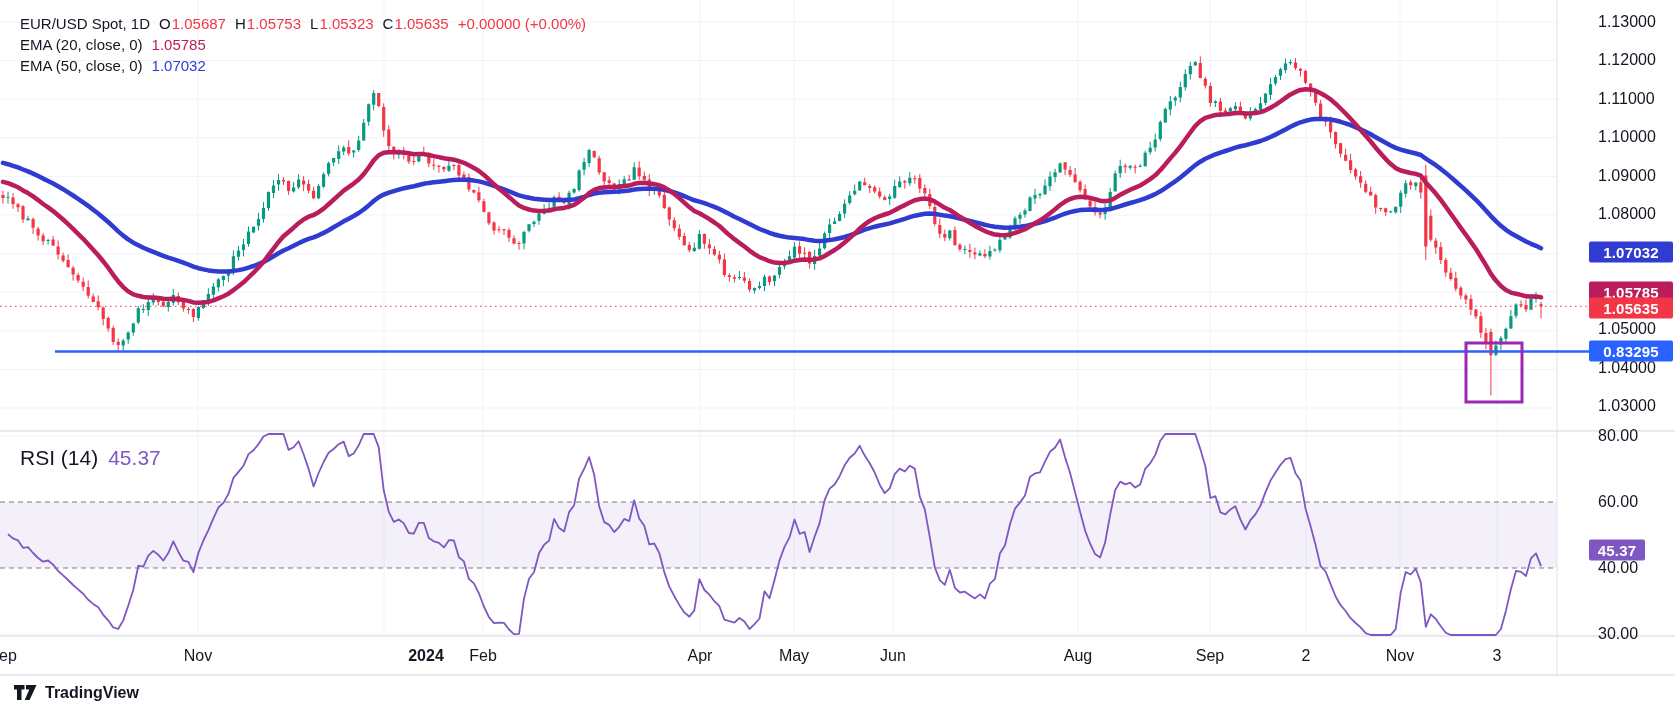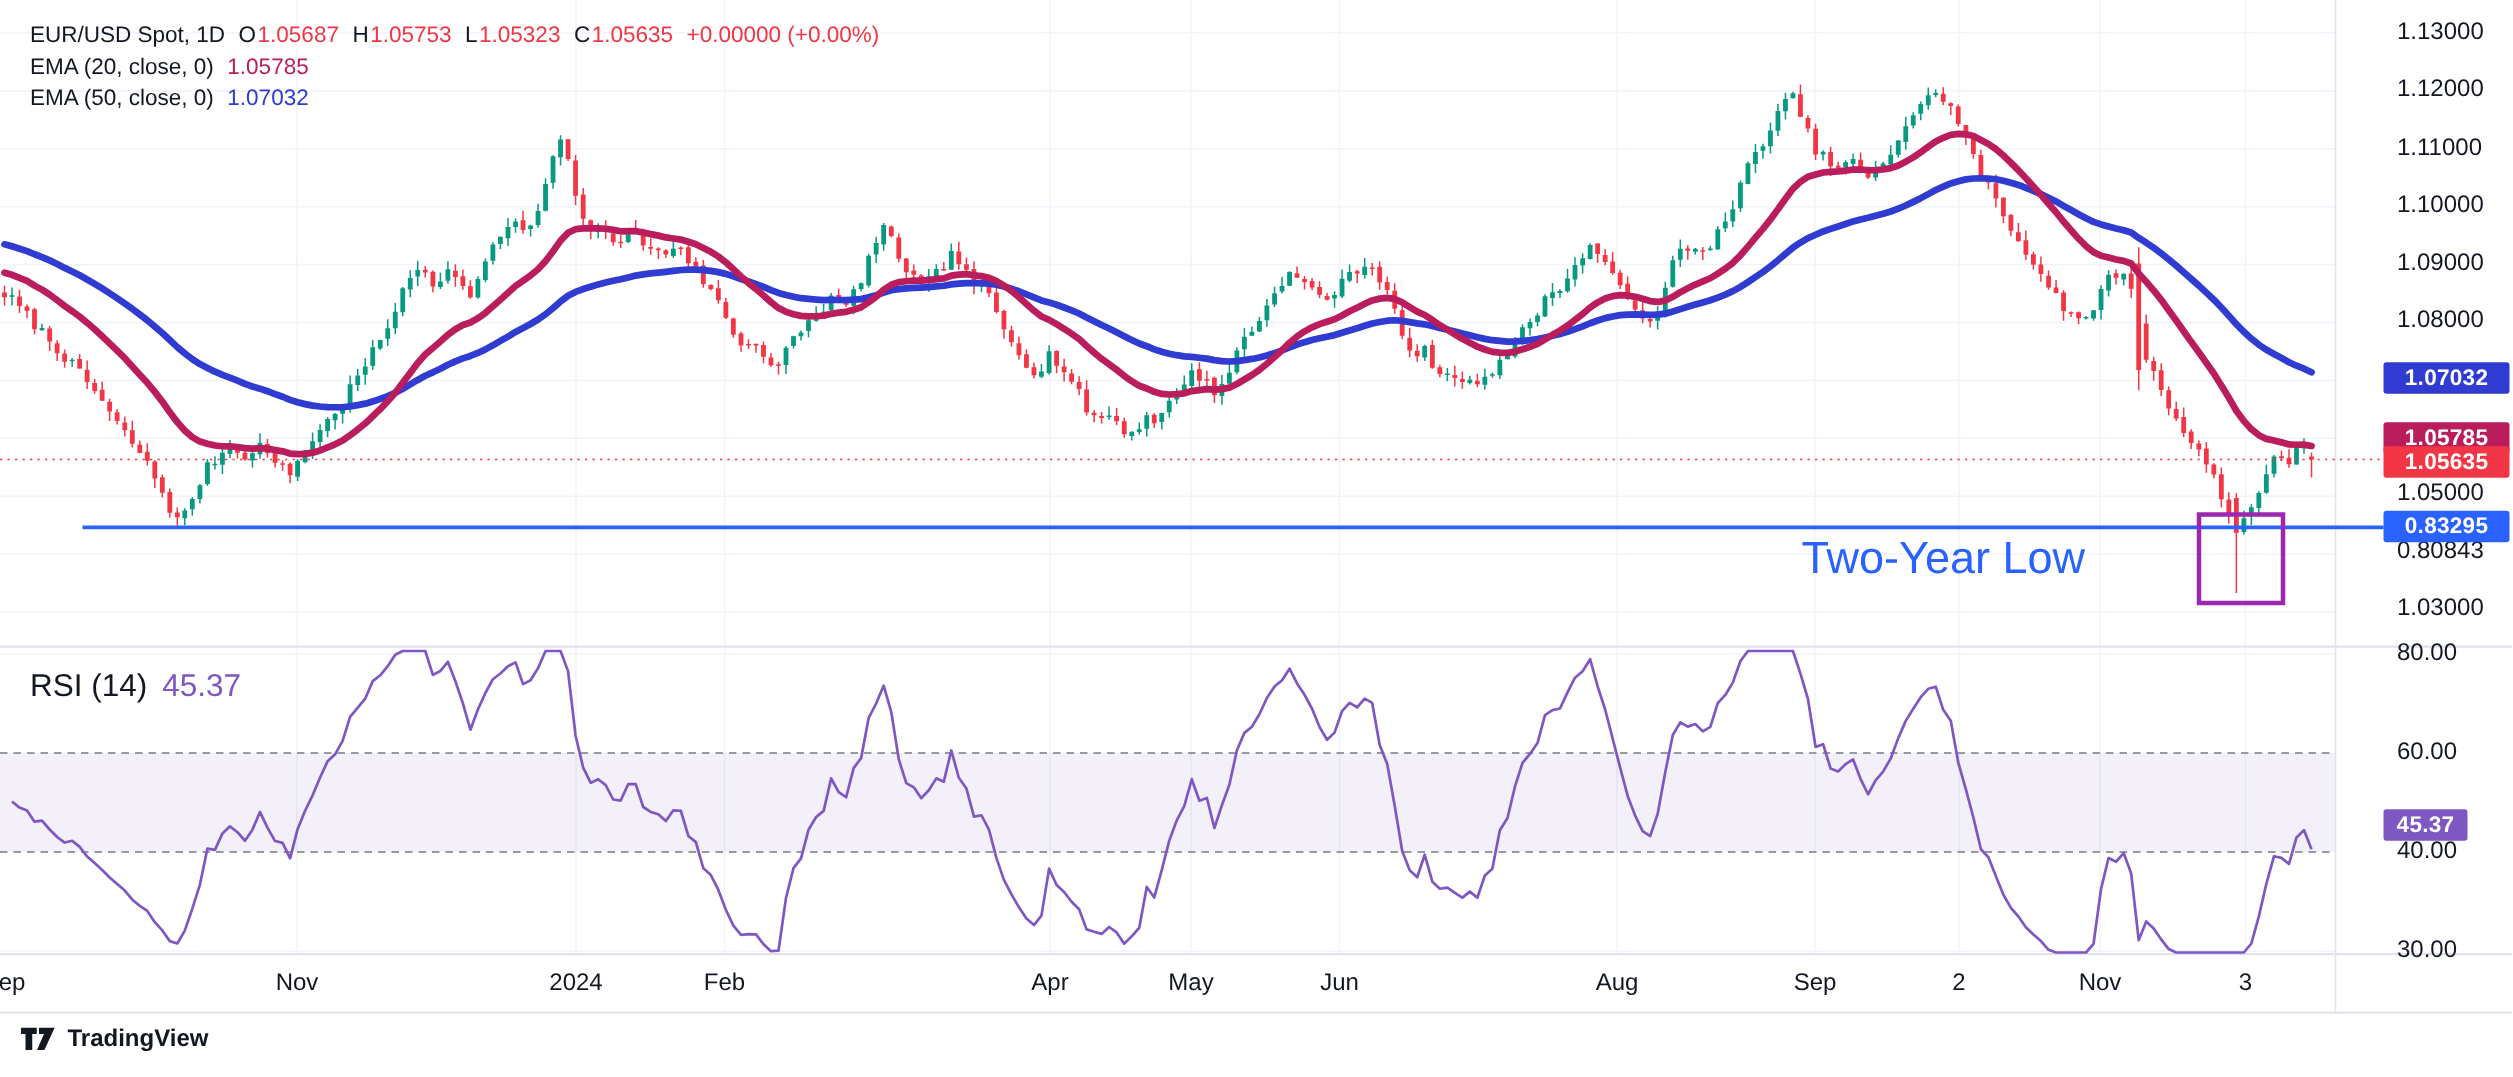--- a/index.html
+++ b/index.html
@@ -18,21 +18,21 @@
   .price-scale{position:absolute;left:1557px;top:0;width:118px;height:597px;z-index:4;}
   .axis-label{position:absolute;left:41px;transform:translateY(-50%);
               font-size:16px;color:#131722;white-space:nowrap;}
   .badge{position:absolute;left:32px;width:84px;height:21px;border-radius:2px;
          color:#fff;font-size:15px;font-weight:700;display:flex;align-items:center;
          justify-content:center;transform:translateY(-50%);letter-spacing:.2px;}
   .badge.small{width:56px;}
   .time-axis{position:absolute;left:0;top:637px;width:1631px;height:38px;z-index:4;}
   .time-label{position:absolute;top:10px;transform:translateX(-50%);
               font-size:16px;color:#131722;white-space:nowrap;}
-  .time-label.bold{font-weight:400;}
+  .time-label.bold{font-weight:700;margin-left:42px;}
   .two-year{position:absolute;left:1201px;top:356px;font-size:30px;color:#2962ff;
             z-index:6;white-space:nowrap;}
   .footer-logo{position:absolute;left:14px;top:684px;display:flex;align-items:center;
                gap:8px;color:#131722;font-size:16px;font-weight:600;z-index:5;}
 </style>
 </head>
 <body>
 
 <div class="wrap">
 
@@ -109,31 +109,30 @@
       <span>EMA (50, close, 0)</span>
       <span class="ema50v">1.07032</span>
     </div>
   </div>
 
   <div class="rsi-legend">
     <span>RSI (14)</span>
     <span class="rsiv">45.37</span>
   </div>
 
-  <div class="two-year">Two-Year Low</div>
 
   <div class="price-scale" id="price-scale">
       <div class="axis-label" style="top: 22px;">1.13000</div>
       <div class="axis-label" style="top: 60px;">1.12000</div>
       <div class="axis-label" style="top: 99px;">1.11000</div>
       <div class="axis-label" style="top: 137px;">1.10000</div>
       <div class="axis-label" style="top: 176px;">1.09000</div>
       <div class="axis-label" style="top: 214px;">1.08000</div>
       <div class="axis-label" style="top: 329px;">1.05000</div>
-      <div class="axis-label" style="top: 368px;">0.80843</div>
+      <div class="axis-label" style="top: 368px;">1.04000</div>
       <div class="axis-label" style="top: 406px;">1.03000</div>
       <div class="badge" style="top: 252px; background: rgb(47, 59, 209);">1.07032</div>
       <div class="badge" style="top: 292px; background: rgb(185, 29, 91);">1.05785</div>
       <div class="badge" style="top: 308px; background: rgb(242, 54, 69);">1.05635</div>
       <div class="badge" style="top: 351px; background: rgb(41, 98, 255);">0.83295</div>
       <div class="axis-label" style="top: 436px;">80.00</div>
       <div class="axis-label" style="top: 502px;">60.00</div>
       <div class="axis-label" style="top: 568px;">40.00</div>
       <div class="axis-label" style="top: 634px;">30.00</div>
       <div class="badge small" style="top: 550px; background: rgb(126, 87, 194);">45.37</div>

